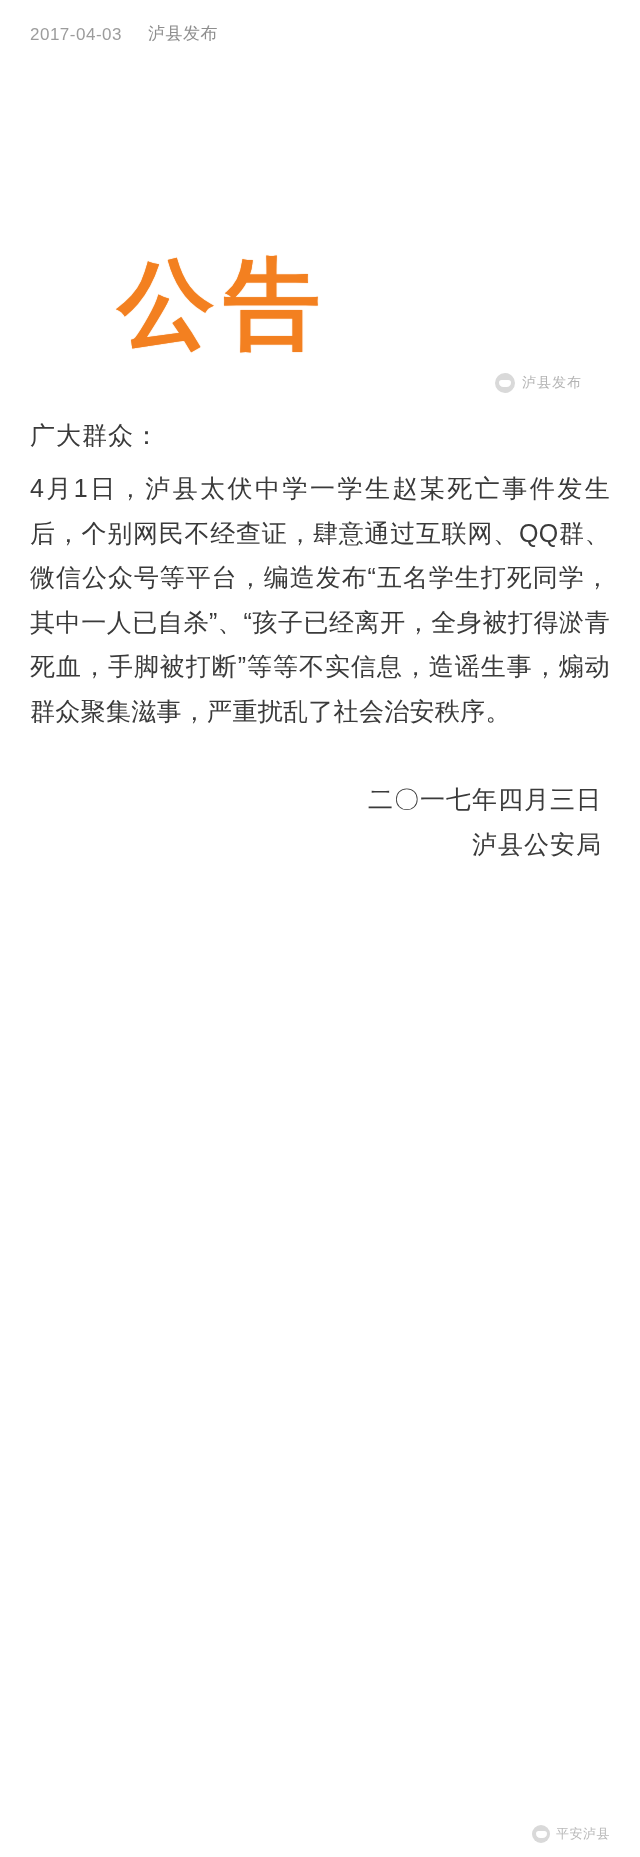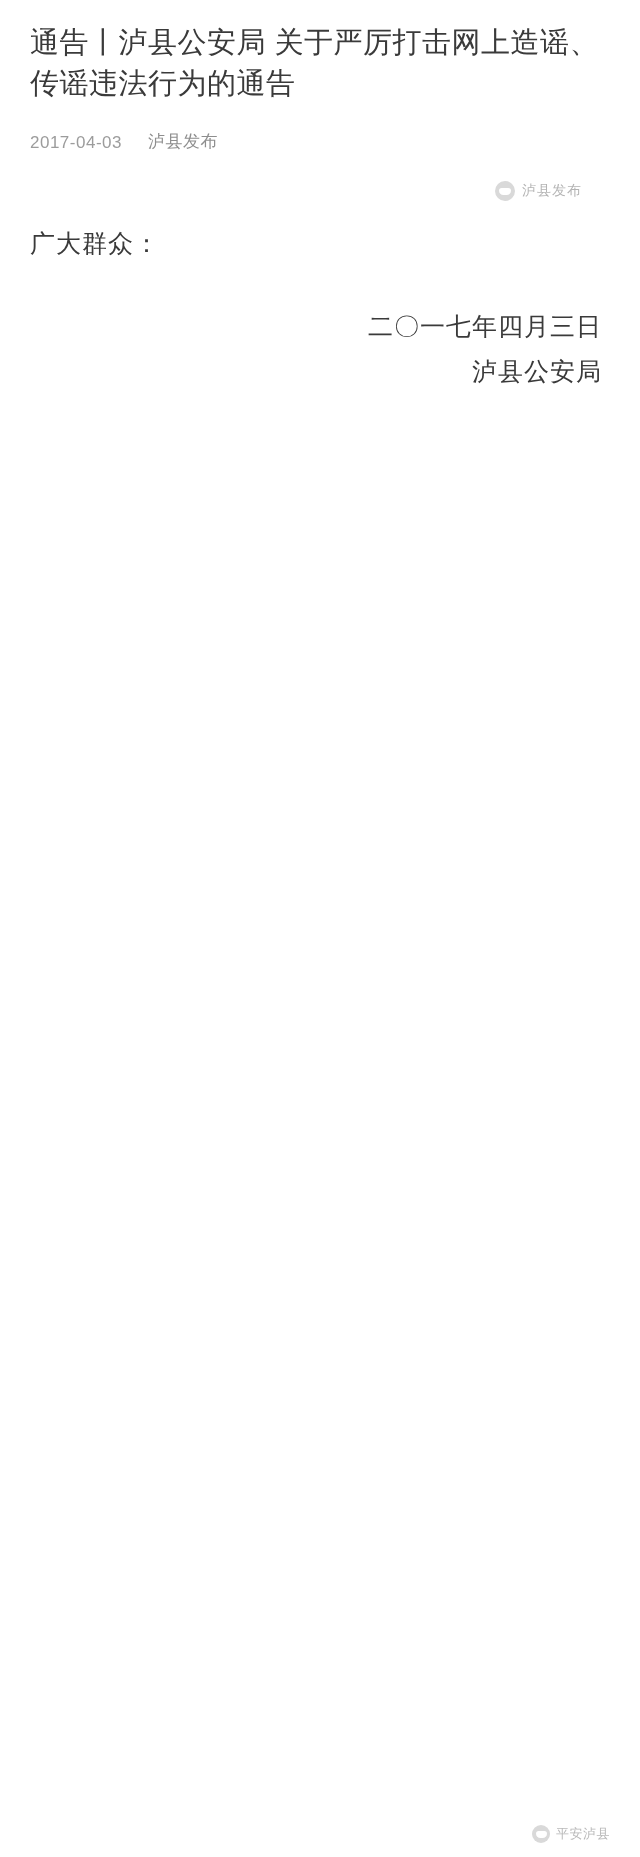--- a/index.html
+++ b/index.html
@@ -141,35 +141,38 @@
     font-size: 13px;
     color: #b8b8b8;
     letter-spacing: 0.5px;
   }
 </style>
 </head>
 <body>
 
 <div class="page">
 
-  <h1 class="article-title">通告丨泸县公安局 关于严厉打击网上造谣、传谣违法行为的通告</h1>
 
   <div class="meta-row">
     <span class="meta-date">2017-04-03</span>
     <span class="meta-source">泸县发布</span>
   </div>
 
+  <div class="banner-area">
+    <div class="banner-word">公告</div>
+  </div>
 
   <div class="stamp-row">
     <span class="stamp-icon"></span>
     <span class="stamp-text">泸县发布</span>
   </div>
 
   <p class="salutation">广大群众：</p>
 
+  <p class="body-para">4月1日，泸县太伏中学一学生赵某死亡事件发生后，个别网民不经查证，肆意通过互联网、QQ群、微信公众号等平台，编造发布“五名学生打死同学，其中一人已自杀”、“孩子已经离开，全身被打得淤青死血，手脚被打断”等等不实信息，造谣生事，煽动群众聚集滋事，严重扰乱了社会治安秩序。</p>
 
 
   <div class="sign-block">
     <div class="sign-line">二〇一七年四月三日</div>
     <div class="sign-line">泸县公安局</div>
   </div>
 
   <div class="footer-badge">
     <span class="stamp-icon"></span>
     <span class="footer-text">平安泸县</span>

